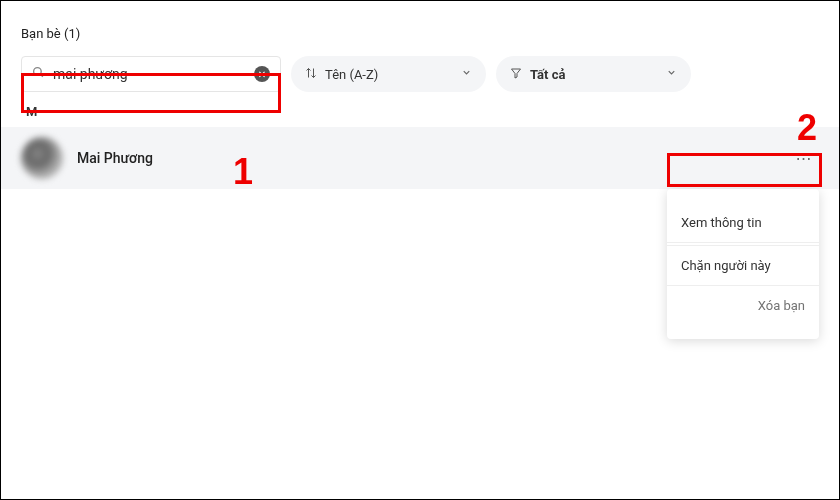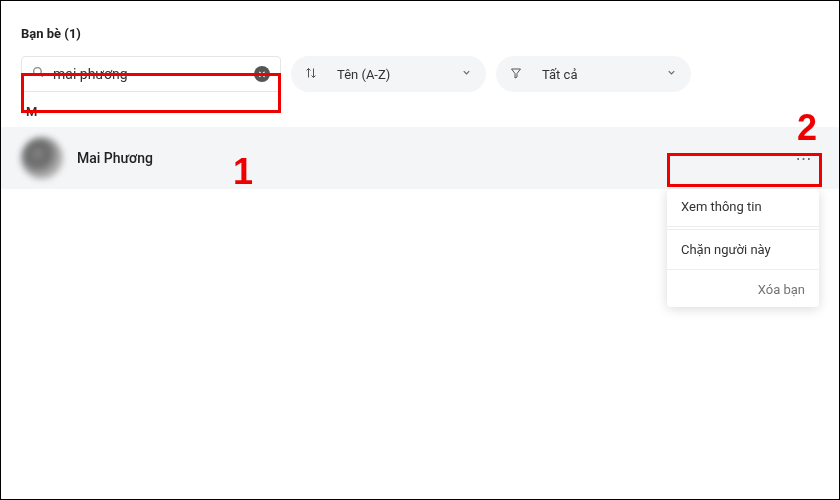--- a/index.html
+++ b/index.html
@@ -1,51 +1,51 @@
 <!DOCTYPE html>
 <html><head>
   <meta charset="utf-8">
   <style>
     * { margin: 0; padding: 0; box-sizing: border-box; font-family: -apple-system, BlinkMacSystemFont, "Segoe UI", Roboto, Arial, sans-serif; }
     body { width: 840px; height: 500px; background: #fff; border: 1px solid #000; position: relative; overflow: hidden; }
     
-    .header-title { font-size: 13px; font-weight: 700; color: #222; padding: 25px 20px 15px 20px; }
+    .header-title { font-size: 13px; font-weight: 400; color: #222; padding: 25px 20px 15px 20px; }
     
     .controls-row { display: flex; gap: 10px; padding: 0 20px; align-items: center; }
     
     .search-box { position: relative; width: 260px; height: 36px; border: 1px solid #e5e5e5; border-radius: 4px; display: flex; align-items: center; padding: 0 10px; background: #fff; }
     .search-icon { color: #888; font-size: 13px; margin-right: 8px; }
     .search-input { border: none; outline: none; flex: 1; font-size: 14px; color: #333; background: transparent; }
     .clear-icon { width: 16px; height: 16px; background: #555; border-radius: 50%; display: flex; align-items: center; justify-content: center; color: #fff; font-size: 10px; cursor: pointer; }
     
     .search-highlight { position: absolute; left: 20px; top: 72px; width: 260px; height: 40px; border: 3px solid #e00; pointer-events: none; z-index: 5; }
     
-    .dropdown { height: 36px; border-radius: 18px; background: #f4f5f7; display: flex; align-items: center; padding: 0 14px; font-size: 13px; color: #333; cursor: pointer; gap: 20px; }
+    .dropdown { height: 36px; border-radius: 18px; background: #f4f5f7; display: flex; align-items: center; padding: 0 14px; font-size: 13px; color: #333; cursor: pointer; gap: 8px; }
     .sort-dropdown { width: 195px; justify-content: flex-start; position: relative; }
     .sort-dropdown .chevron { margin-left: auto; }
-    .filter-dropdown { width: 195px; justify-content: flex-start; position: relative; }
+    .filter-dropdown { width: 195px; justify-content: flex-start; position: relative; font-weight: bold; }
     .filter-dropdown .chevron { margin-left: auto; }
     .sort-icon { font-size: 12px; color: #555; }
     .filter-icon { font-size: 12px; color: #555; }
     .chevron { font-size: 11px; color: #666; }
     
     .section-letter { font-size: 13px; font-weight: 600; color: #333; padding: 12px 25px 8px 25px; }
     
     .friend-row { display: flex; align-items: center; padding: 10px 20px; background: #f4f5f7; position: relative; }
     .avatar { width: 42px; height: 42px; border-radius: 50%; background: radial-gradient(circle at 40% 40%, #888 0%, #666 30%, #aaa 60%, #ccc 100%); filter: blur(3px); margin-right: 14px; }
     .friend-name { font-size: 14px; font-weight: 500; color: #222; flex: 1; }
     .more-button { width: 30px; height: 28px; display: flex; align-items: center; justify-content: center; cursor: pointer; color: #666; font-size: 16px; letter-spacing: 1px; }
     
     .more-highlight { position: absolute; right: 17px; top: 152px; width: 155px; height: 34px; border: 3px solid #e00; pointer-events: none; z-index: 5; }
     
     .annotation { position: absolute; font-size: 36px; font-weight: 900; color: #e00; pointer-events: none; z-index: 6; font-family: Arial, sans-serif; }
     .ann1 { left: 232px; top: 150px; }
     .ann2 { right: 22px; top: 106px; }
     
-    .context-menu { position: absolute; right: 20px; top: 188px; width: 152px; background: #fff; border-radius: 4px; box-shadow: 0 2px 12px rgba(0,0,0,0.15); z-index: 4; padding: 0 0; }
+    .context-menu { position: absolute; right: 20px; top: 188px; width: 152px; background: #fff; border-radius: 4px; box-shadow: 0 2px 12px rgba(0,0,0,0.15); z-index: 4; padding: 16px 0; }
     .menu-item { padding: 10px 14px; font-size: 13px; color: #333; cursor: pointer; display: flex; align-items: center; justify-content: space-between; }
     .menu-divider { height: 1px; background: #eee; margin: 2px 0; }
     .menu-item.danger { color: #737373; justify-content: flex-end; }
     .submenu-arrow { font-size: 11px; color: #888; }
   </style>
 </head>
 <body>
 
 <div class="header-title">Bạn bè (1)</div>
 

